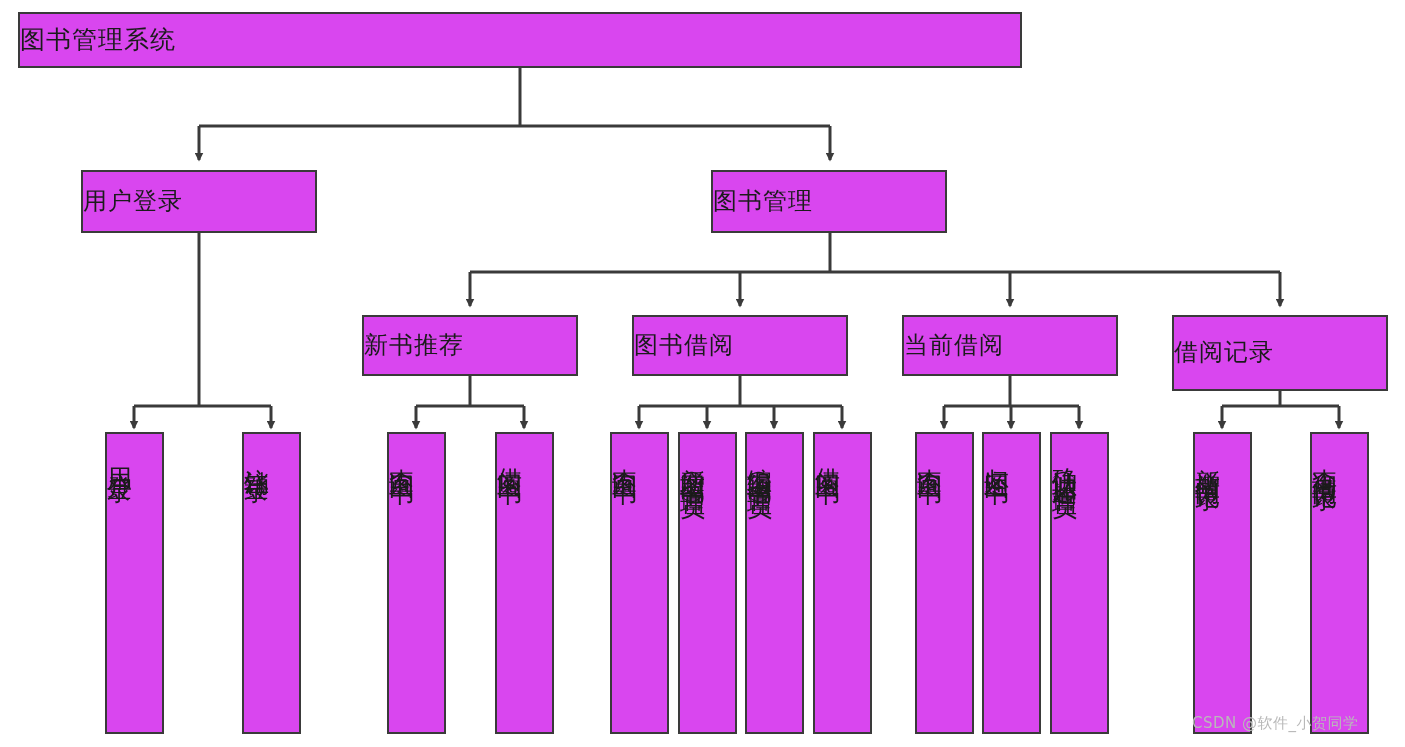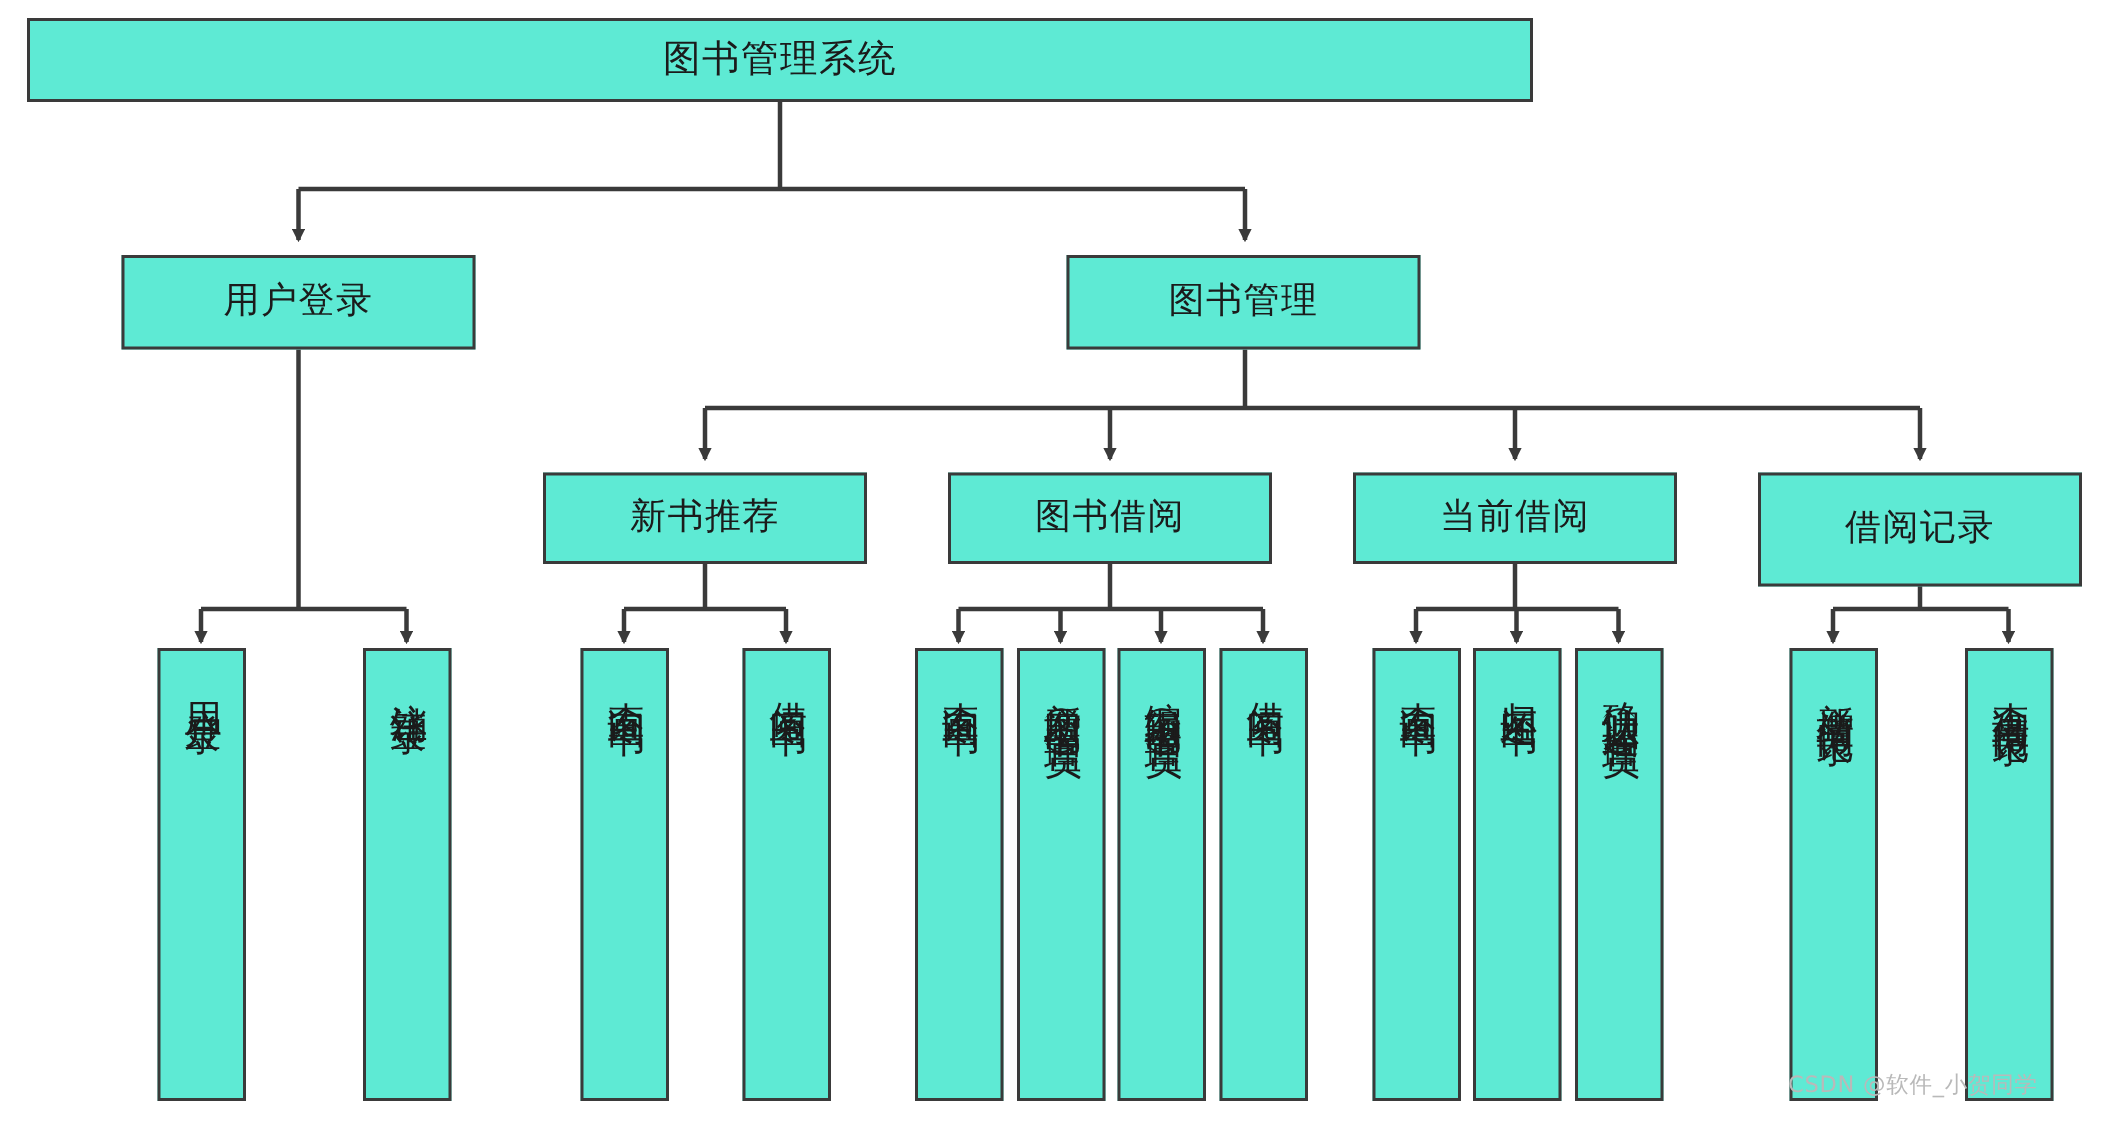--- a/index.html
+++ b/index.html
@@ -23,27 +23,26 @@
     position: absolute;
     left: 0;
     top: 0;
     width: 1405px;
     height: 747px;
     pointer-events: none;
   }
   .node {
     position: absolute;
     box-sizing: border-box;
-    background: #5eead4;
+    background: #d946ef;
     border: 2px solid #3a3a3a;
     display: flex;
     align-items: center;
-    justify-content: center;
+    justify-content: flex-start;
     color: #1b1b1b;
-    font-family: Liberation Serif, serif;
   }
   .node .node-label {
     display: block;
     text-align: center;
     line-height: 1.15;
   }
   .node.horizontal .node-label {
     writing-mode: horizontal-tb;
     font-size: 24px;
     letter-spacing: 1px;

